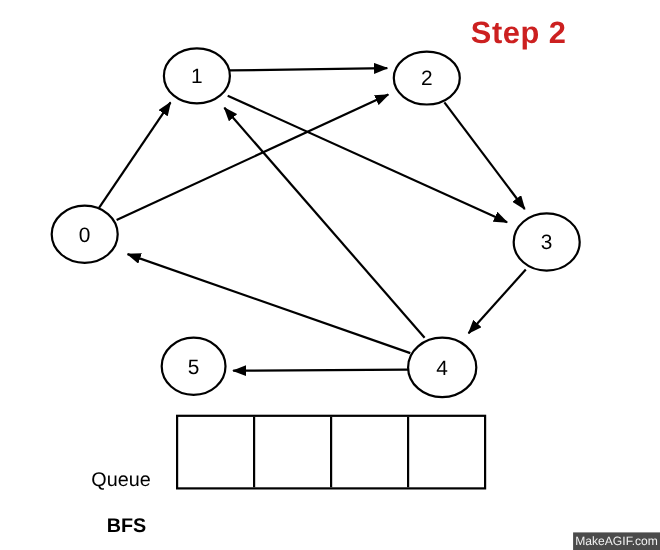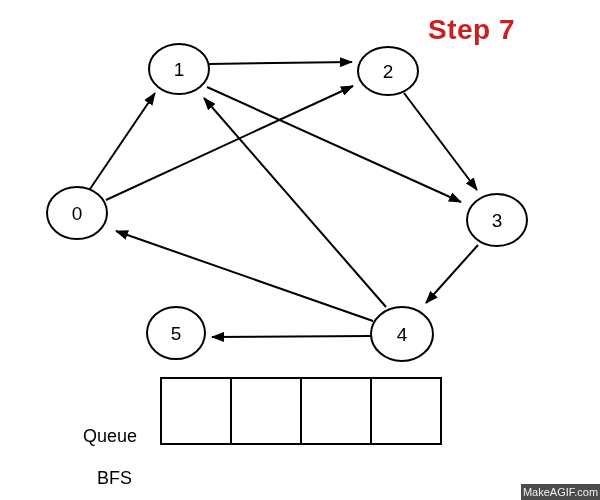--- a/index.html
+++ b/index.html
@@ -41,21 +41,21 @@
   .queue-cell {
     flex: 1 1 0;
     border-right: 2px solid #000000;
   }
   .queue-cell:last-child { border-right: none; }
 
   .bfs-label {
     position: absolute;
     left: 97px; top: 468px;
     font-size: 18px;
-    font-weight: 400;
+    font-weight: 700;
     color: #000000;
   }
   .watermark {
     position: absolute;
     left: 521px; top: 484px;
     width: 79px; height: 28px;
     background: #4b4b4b;
     color: #f2f2f2;
     font-size: 11px;
     line-height: 16px;
@@ -115,21 +115,21 @@
       <ellipse cx="402" cy="334" rx="31" ry="27" fill="#ffffff" stroke="#000000" stroke-width="2"></ellipse>
       <text class="node-label" x="402" y="334" text-anchor="middle" dy="0.35em">4</text>
     </g>
 
     <g>
       <ellipse cx="176" cy="333" rx="29" ry="26" fill="#ffffff" stroke="#000000" stroke-width="2"></ellipse>
       <text class="node-label" x="176" y="333" text-anchor="middle" dy="0.35em">5</text>
     </g>
   </svg>
 
-  <div class="step-label">Step 7</div>
+  <div class="step-label">Step 2</div>
 
   <div class="queue-label">Queue</div>
 
   <div class="queue-box">
     <div class="queue-cell"></div>
     <div class="queue-cell"></div>
     <div class="queue-cell"></div>
     <div class="queue-cell"></div>
   </div>
 

